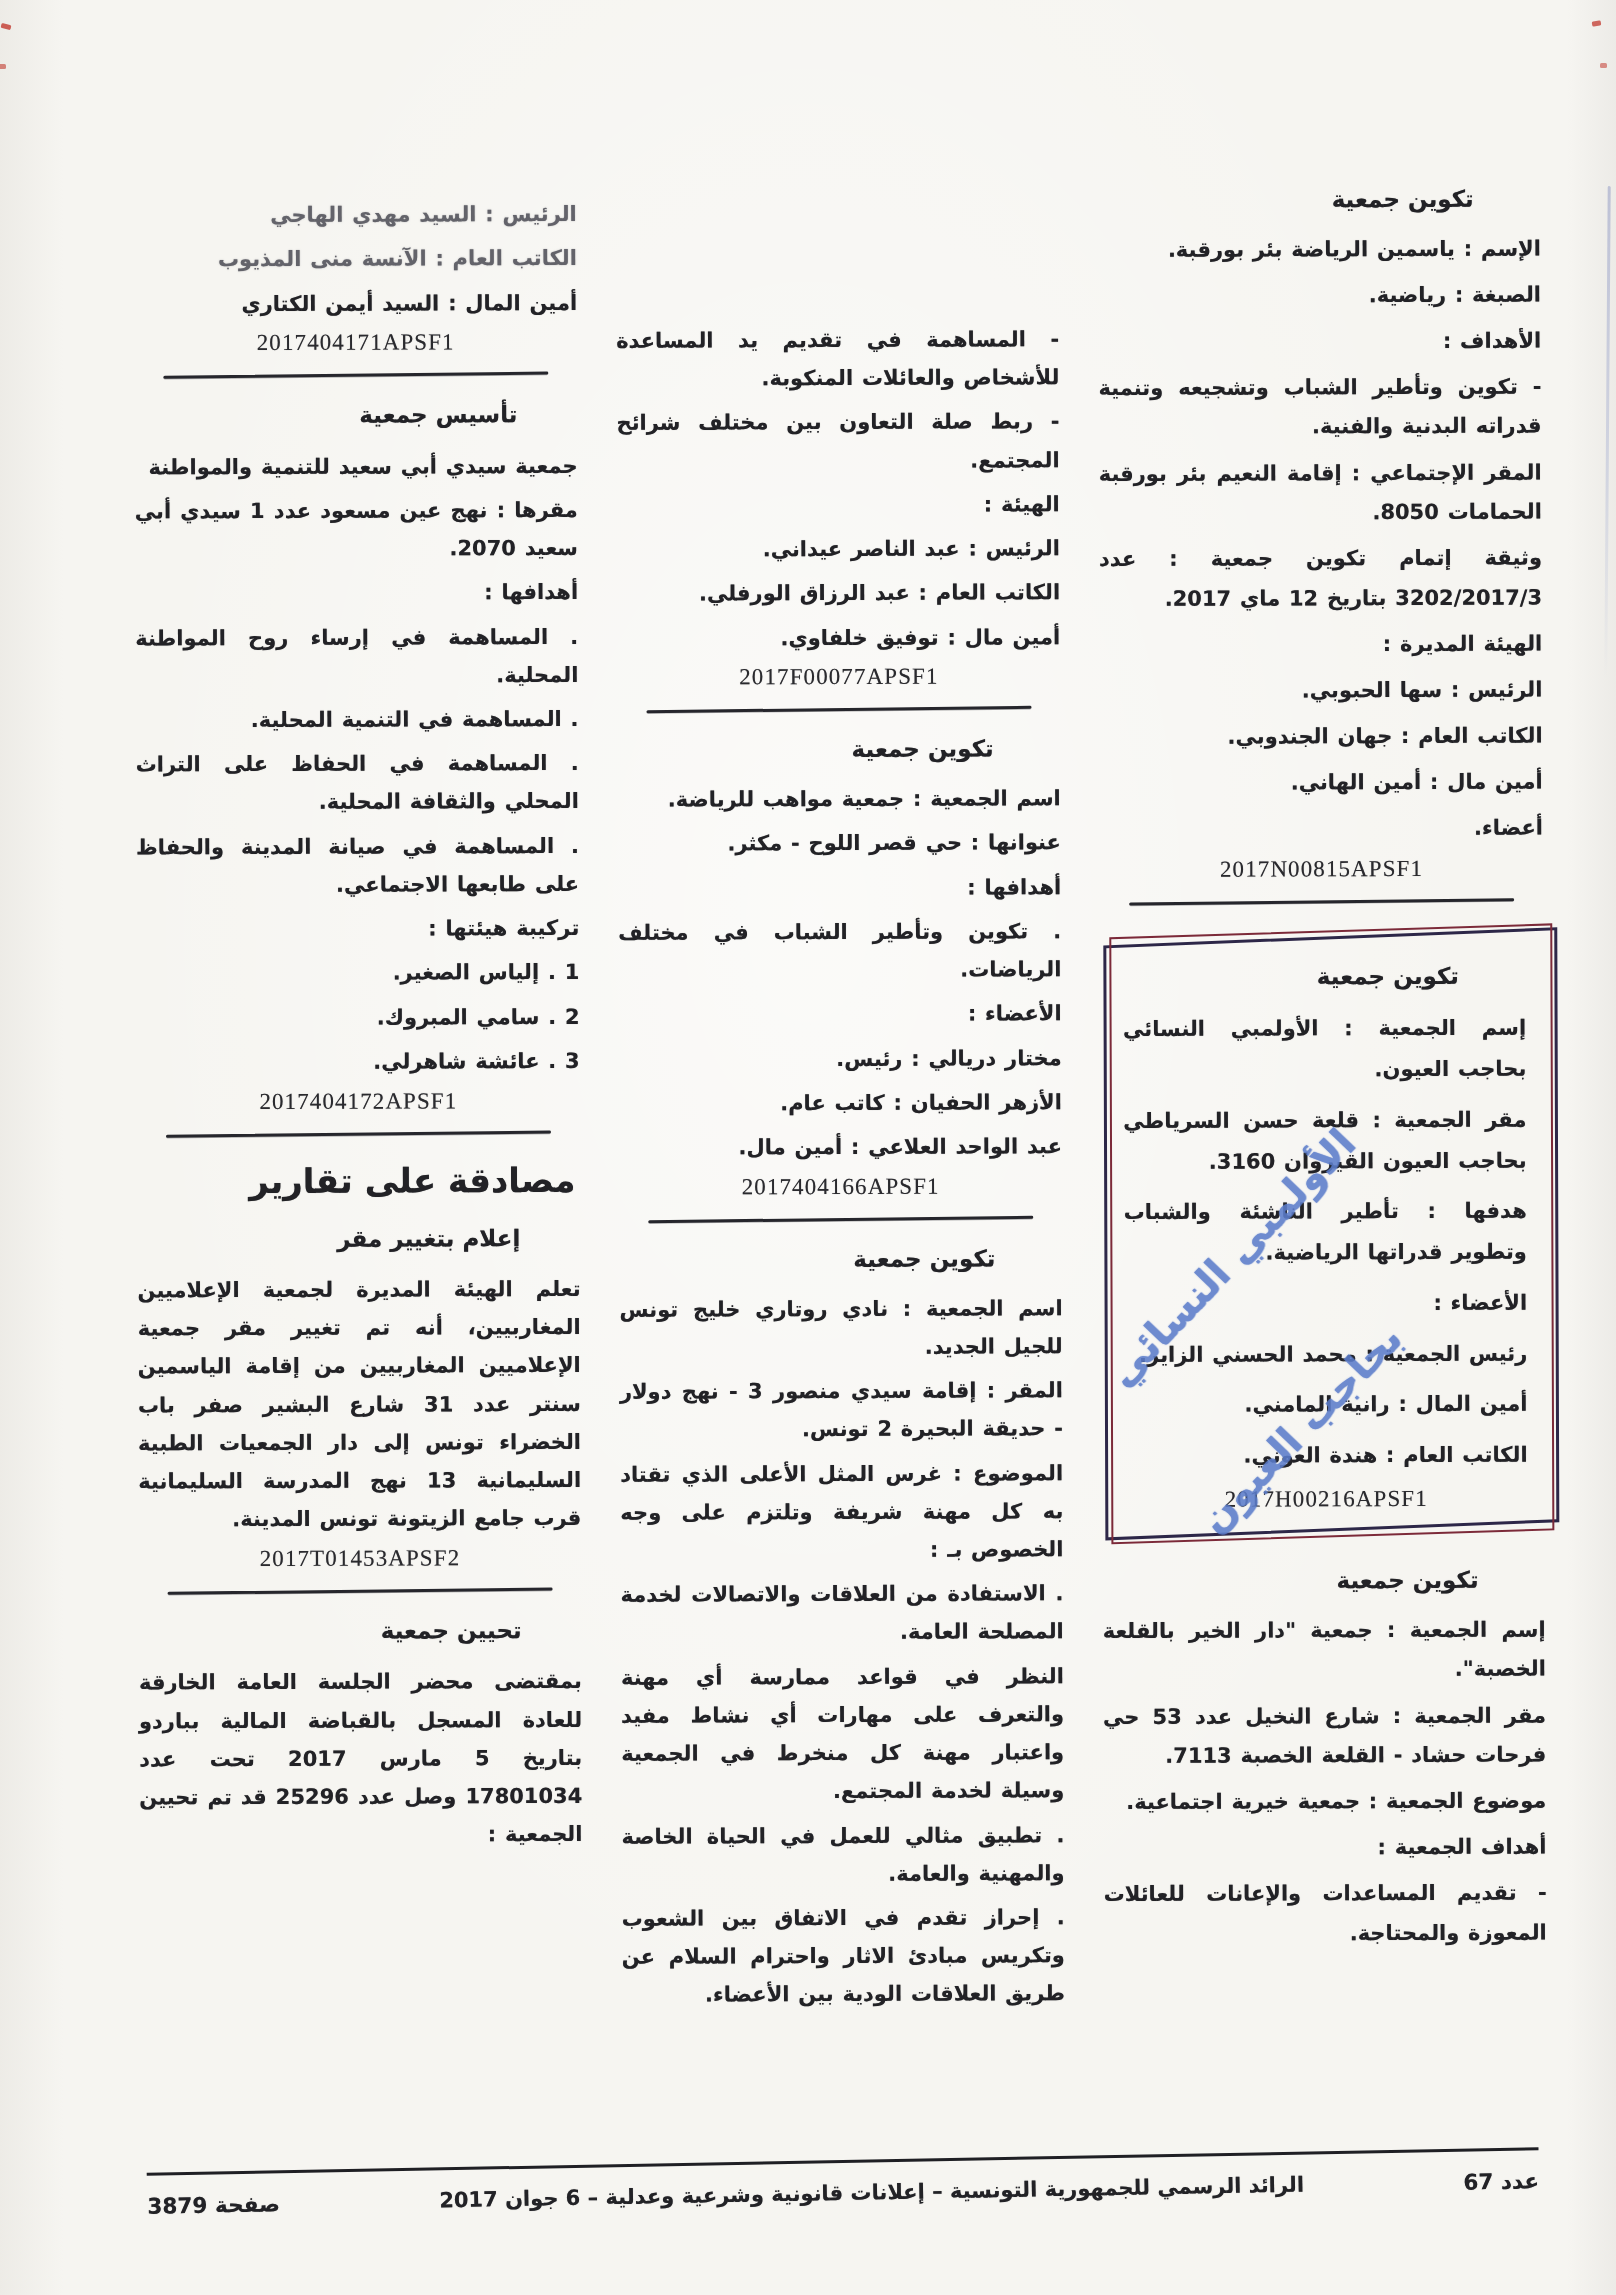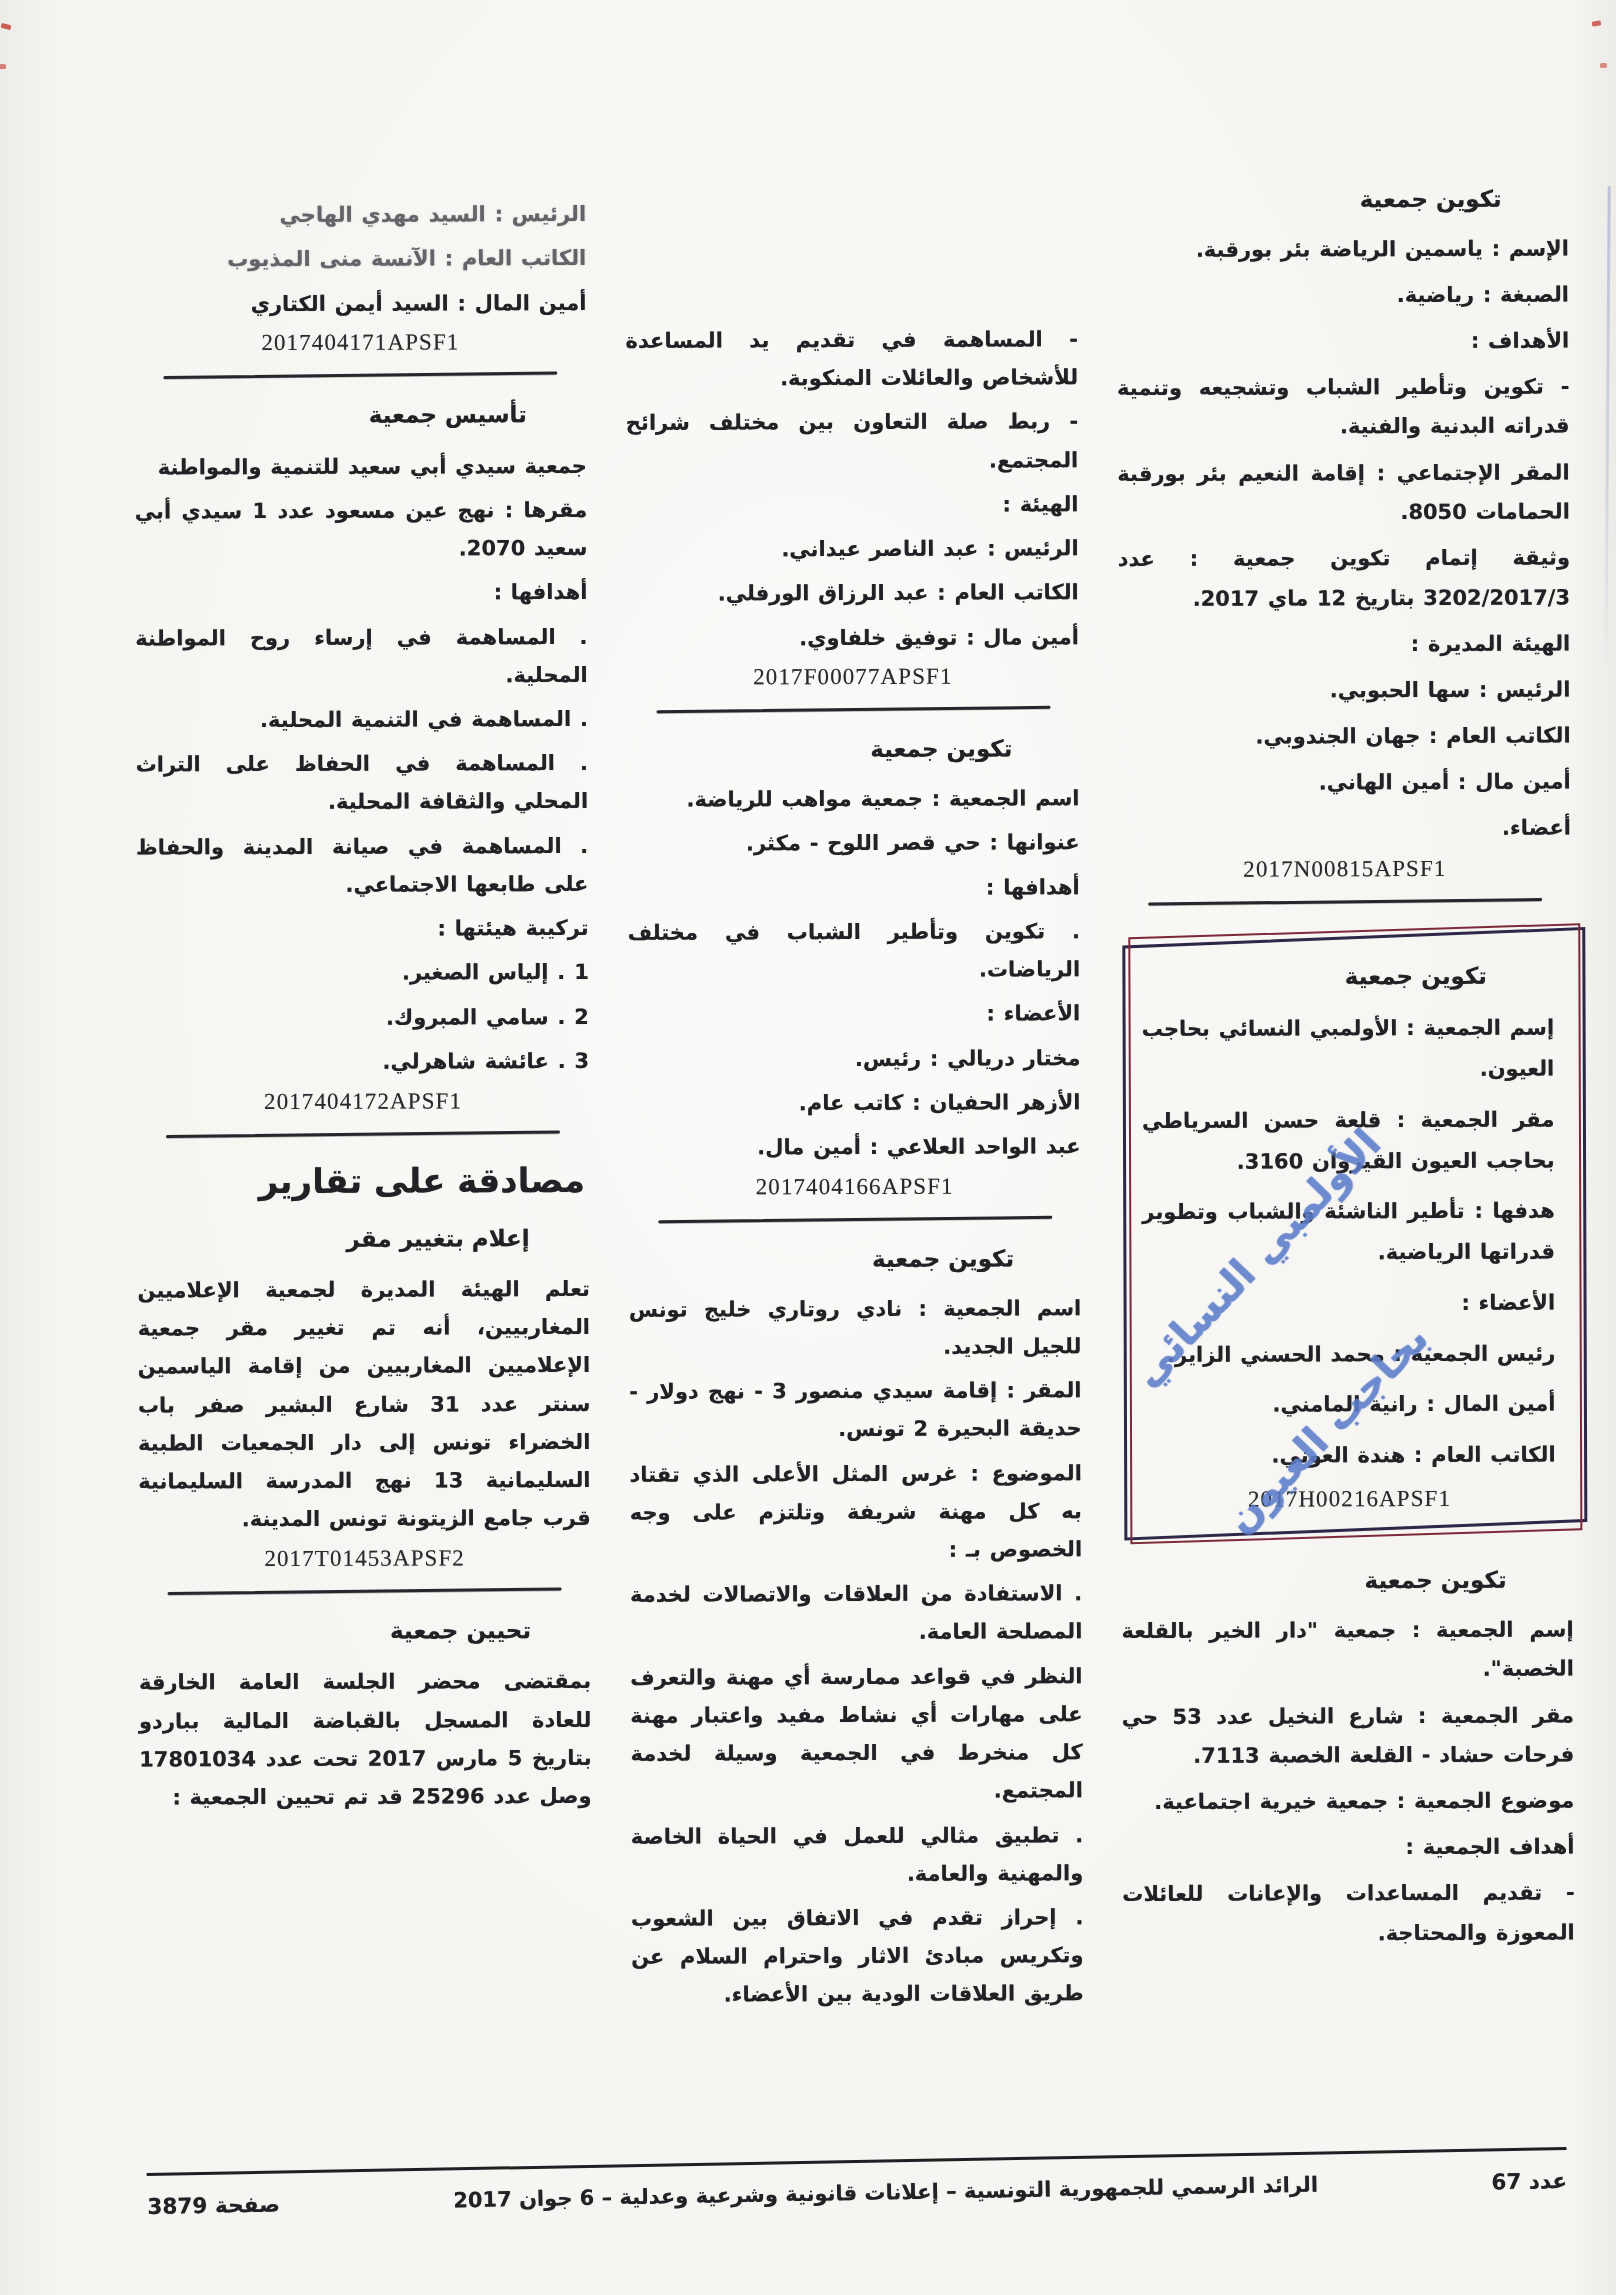--- a/index.html
+++ b/index.html
@@ -7,21 +7,21 @@
     position:relative;
     width:1617px;
     min-height:2295px;
     box-sizing:border-box;
     background:#f6f5f1;
     background-image:radial-gradient(ellipse at 50% 40%, rgba(255,255,255,.55) 0%, rgba(240,238,233,.0) 60%),
                      linear-gradient(90deg, rgba(210,206,198,.25) 0%, rgba(246,245,241,0) 4%, rgba(246,245,241,0) 97%, rgba(214,212,208,.3) 100%);
     font-family:"DejaVu Sans",sans-serif;
     color:#222226;
     direction:rtl;
-    padding:183px 44px 89px 138px;
+    padding:183px 72px 89px 138px;
     display:flex;
     flex-direction:column;
     overflow:hidden;
   }
   .columns{display:flex;gap:39px;align-items:flex-start;flex:1;transform:rotate(-0.2deg);}
   .col{flex:1;min-width:0;}
   .col-right{padding-top:0;}
   .col-middle{padding-top:138px;}
   .col-left{padding-top:11.2px;}
 

